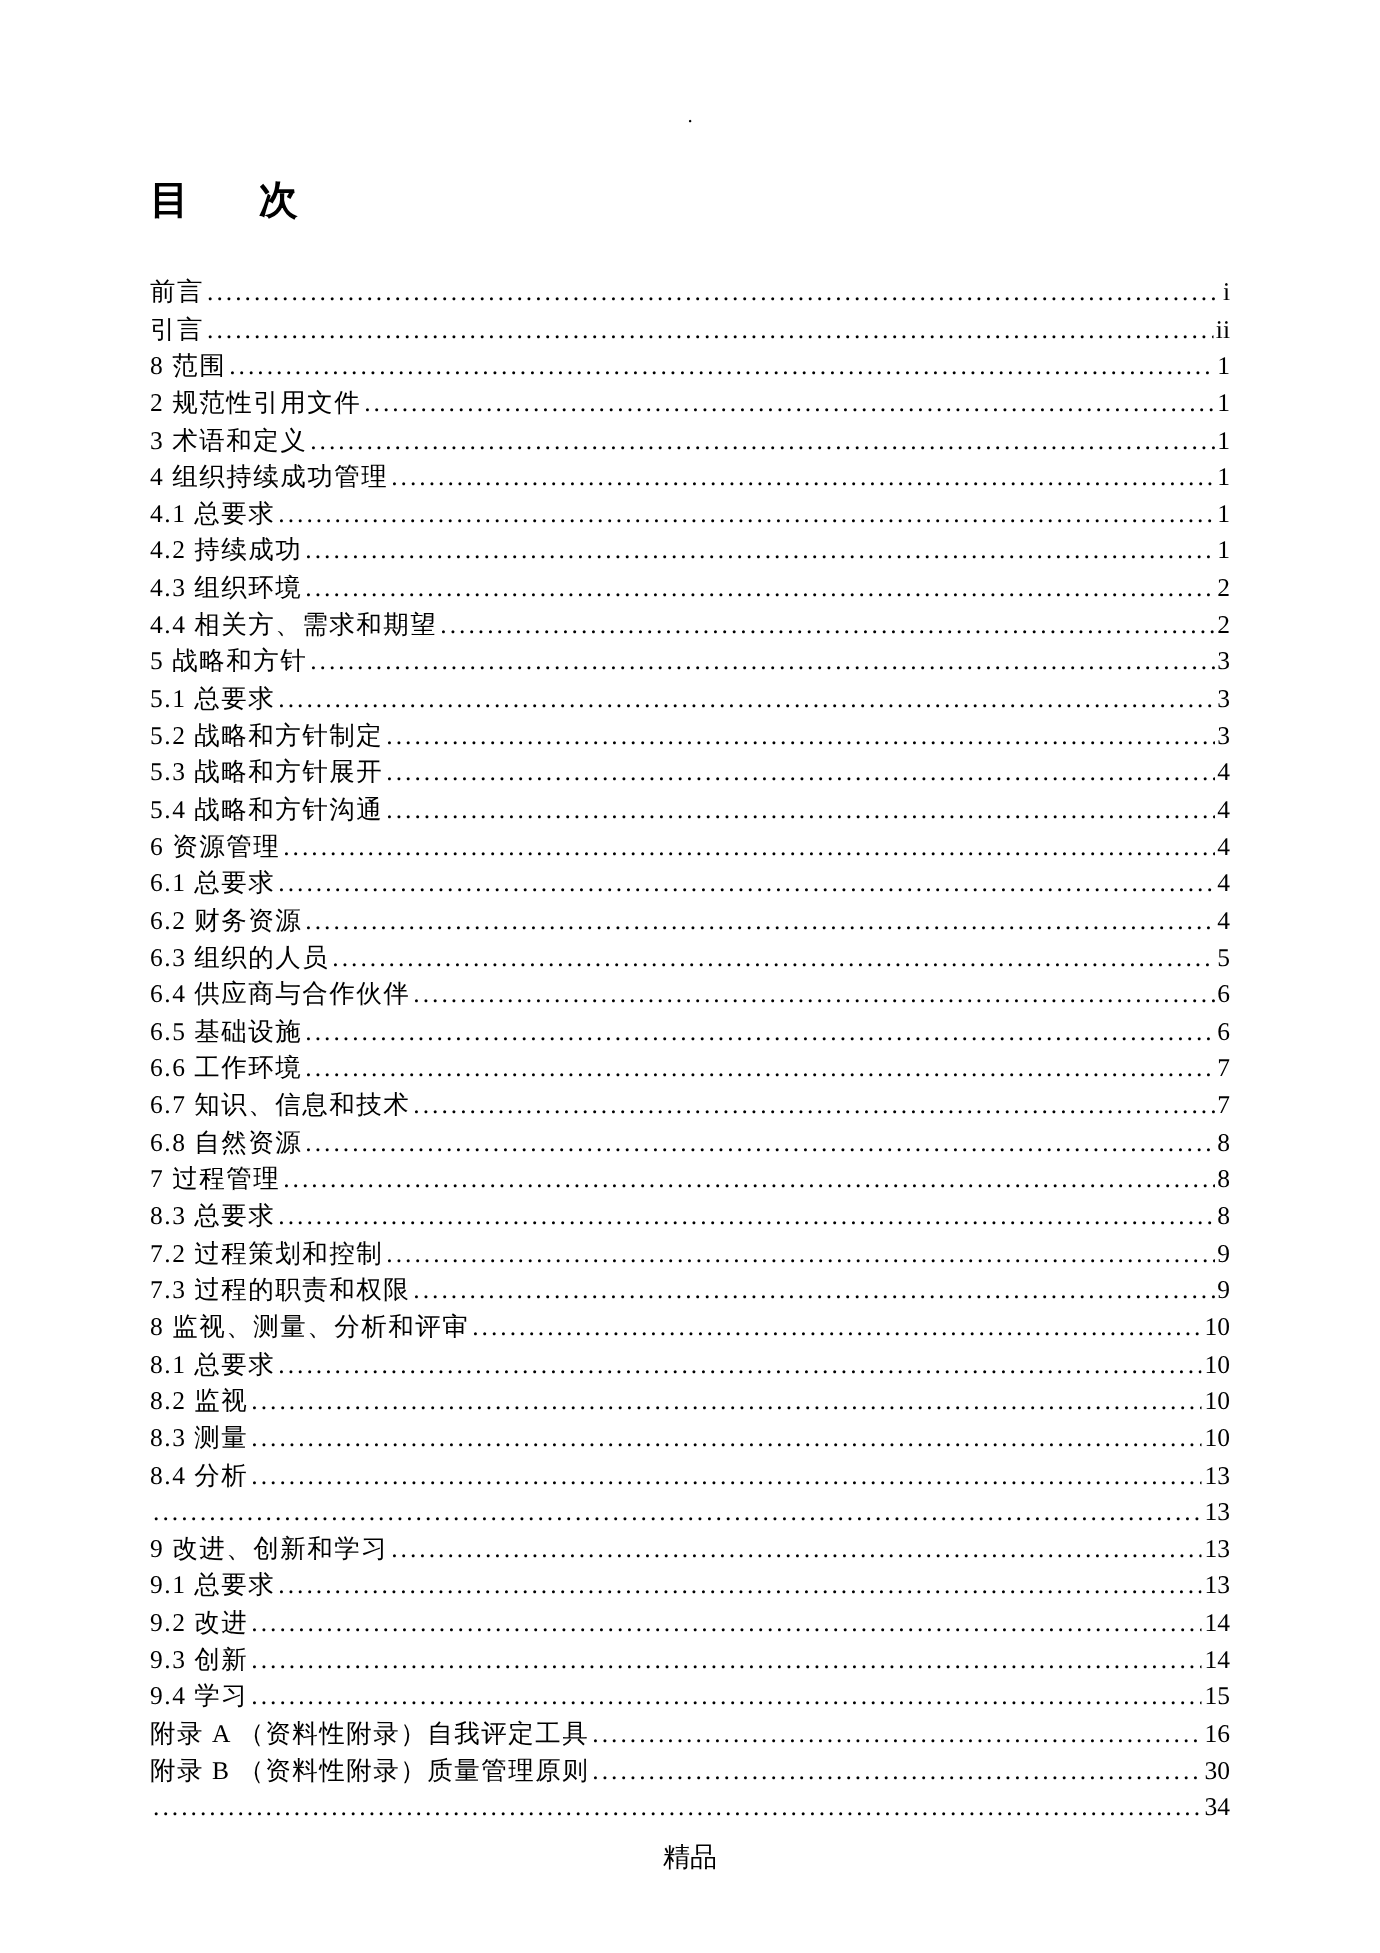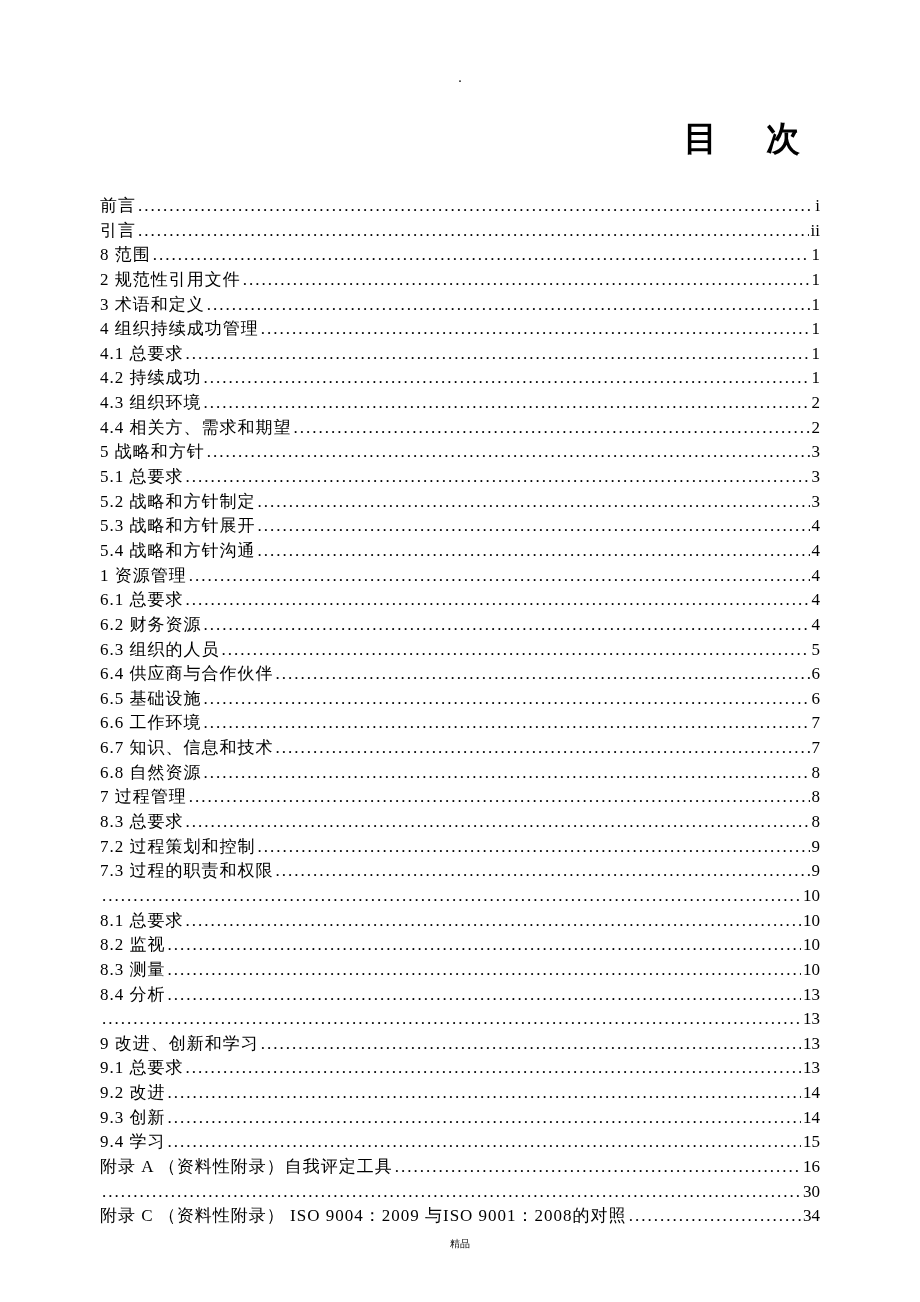--- a/index.html
+++ b/index.html
@@ -11,22 +11,22 @@
       padding: 70px 100px 30px 100px;
       font-size: 17px;
       color: #000;
     }
     .header-dot {
       text-align: center;
       font-size: 14px;
       margin-bottom: 30px;
     }
     .title {
-      text-align: right;
-      font-size: 34px;
+      text-align: left;
+      font-size: 26px;
       font-weight: bold;
       letter-spacing: 20px;
       margin-bottom: 32px;
     }
     .toc-line {
       display: flex;
       align-items: center;
       white-space: nowrap;
       overflow: hidden;
       line-height: 1.45;
@@ -36,21 +36,21 @@
     .toc-dots {
       flex: 1;
       overflow: hidden;
       letter-spacing: 2px;
       margin: 0 2px;
     }
     .toc-page { flex-shrink: 0; text-align: right; letter-spacing: 0; }
     .footer {
       text-align: center;
       margin-top: 8px;
-      font-size: 10px;
+      font-size: 18px;
     }
   </style>
 </head>
 <body>
 
 <div class="header-dot">.</div>
 
 <h1 class="title">目 次</h1>
 
 <div id="toc">
@@ -123,21 +123,21 @@
       <span class="toc-label">5.3 战略和方针展开</span>
       <span class="toc-dots">........................................................................................................................</span>
       <span class="toc-page">4</span>
     </div>
     <div class="toc-line">
       <span class="toc-label">5.4 战略和方针沟通 </span>
       <span class="toc-dots">........................................................................................................................</span>
       <span class="toc-page">4</span>
     </div>
     <div class="toc-line">
-      <span class="toc-label">1   资源管理</span>
+      <span class="toc-label">6   资源管理</span>
       <span class="toc-dots">........................................................................................................................</span>
       <span class="toc-page">4</span>
     </div>
     <div class="toc-line">
       <span class="toc-label">6.1 总要求</span>
       <span class="toc-dots">........................................................................................................................</span>
       <span class="toc-page">4</span>
     </div>
     <div class="toc-line">
       <span class="toc-label">6.2 财务资源</span>
@@ -188,20 +188,21 @@
       <span class="toc-label">7.2 过程策划和控制</span>
       <span class="toc-dots">........................................................................................................................</span>
       <span class="toc-page">9</span>
     </div>
     <div class="toc-line">
       <span class="toc-label">7.3 过程的职责和权限</span>
       <span class="toc-dots">........................................................................................................................</span>
       <span class="toc-page">9</span>
     </div>
     <div class="toc-line">
+      <span class="toc-label">8   监视、测量、分析和评审</span>
       <span class="toc-dots">........................................................................................................................</span>
       <span class="toc-page">10</span>
     </div>
     <div class="toc-line">
       <span class="toc-label">8.1 总要求</span>
       <span class="toc-dots">........................................................................................................................</span>
       <span class="toc-page">10</span>
     </div>
     <div class="toc-line">
       <span class="toc-label">8.2 监视</span>
@@ -246,23 +247,23 @@
       <span class="toc-label">9.4 学习</span>
       <span class="toc-dots">........................................................................................................................</span>
       <span class="toc-page">15</span>
     </div>
     <div class="toc-line">
       <span class="toc-label">附录 A （资料性附录）自我评定工具 </span>
       <span class="toc-dots">........................................................................................................................</span>
       <span class="toc-page">16</span>
     </div>
     <div class="toc-line">
+      <span class="toc-label">附录 B （资料性附录）质量管理原则 </span>
       <span class="toc-dots">........................................................................................................................</span>
       <span class="toc-page">30</span>
     </div>
     <div class="toc-line">
-      <span class="toc-label">附录 C （资料性附录） ISO 9004：2009 与ISO 9001：2008的对照</span>
       <span class="toc-dots">........................................................................................................................</span>
       <span class="toc-page">34</span>
     </div>
   </div>
 
 <div class="footer">精品</div>
 
 </body></html>

